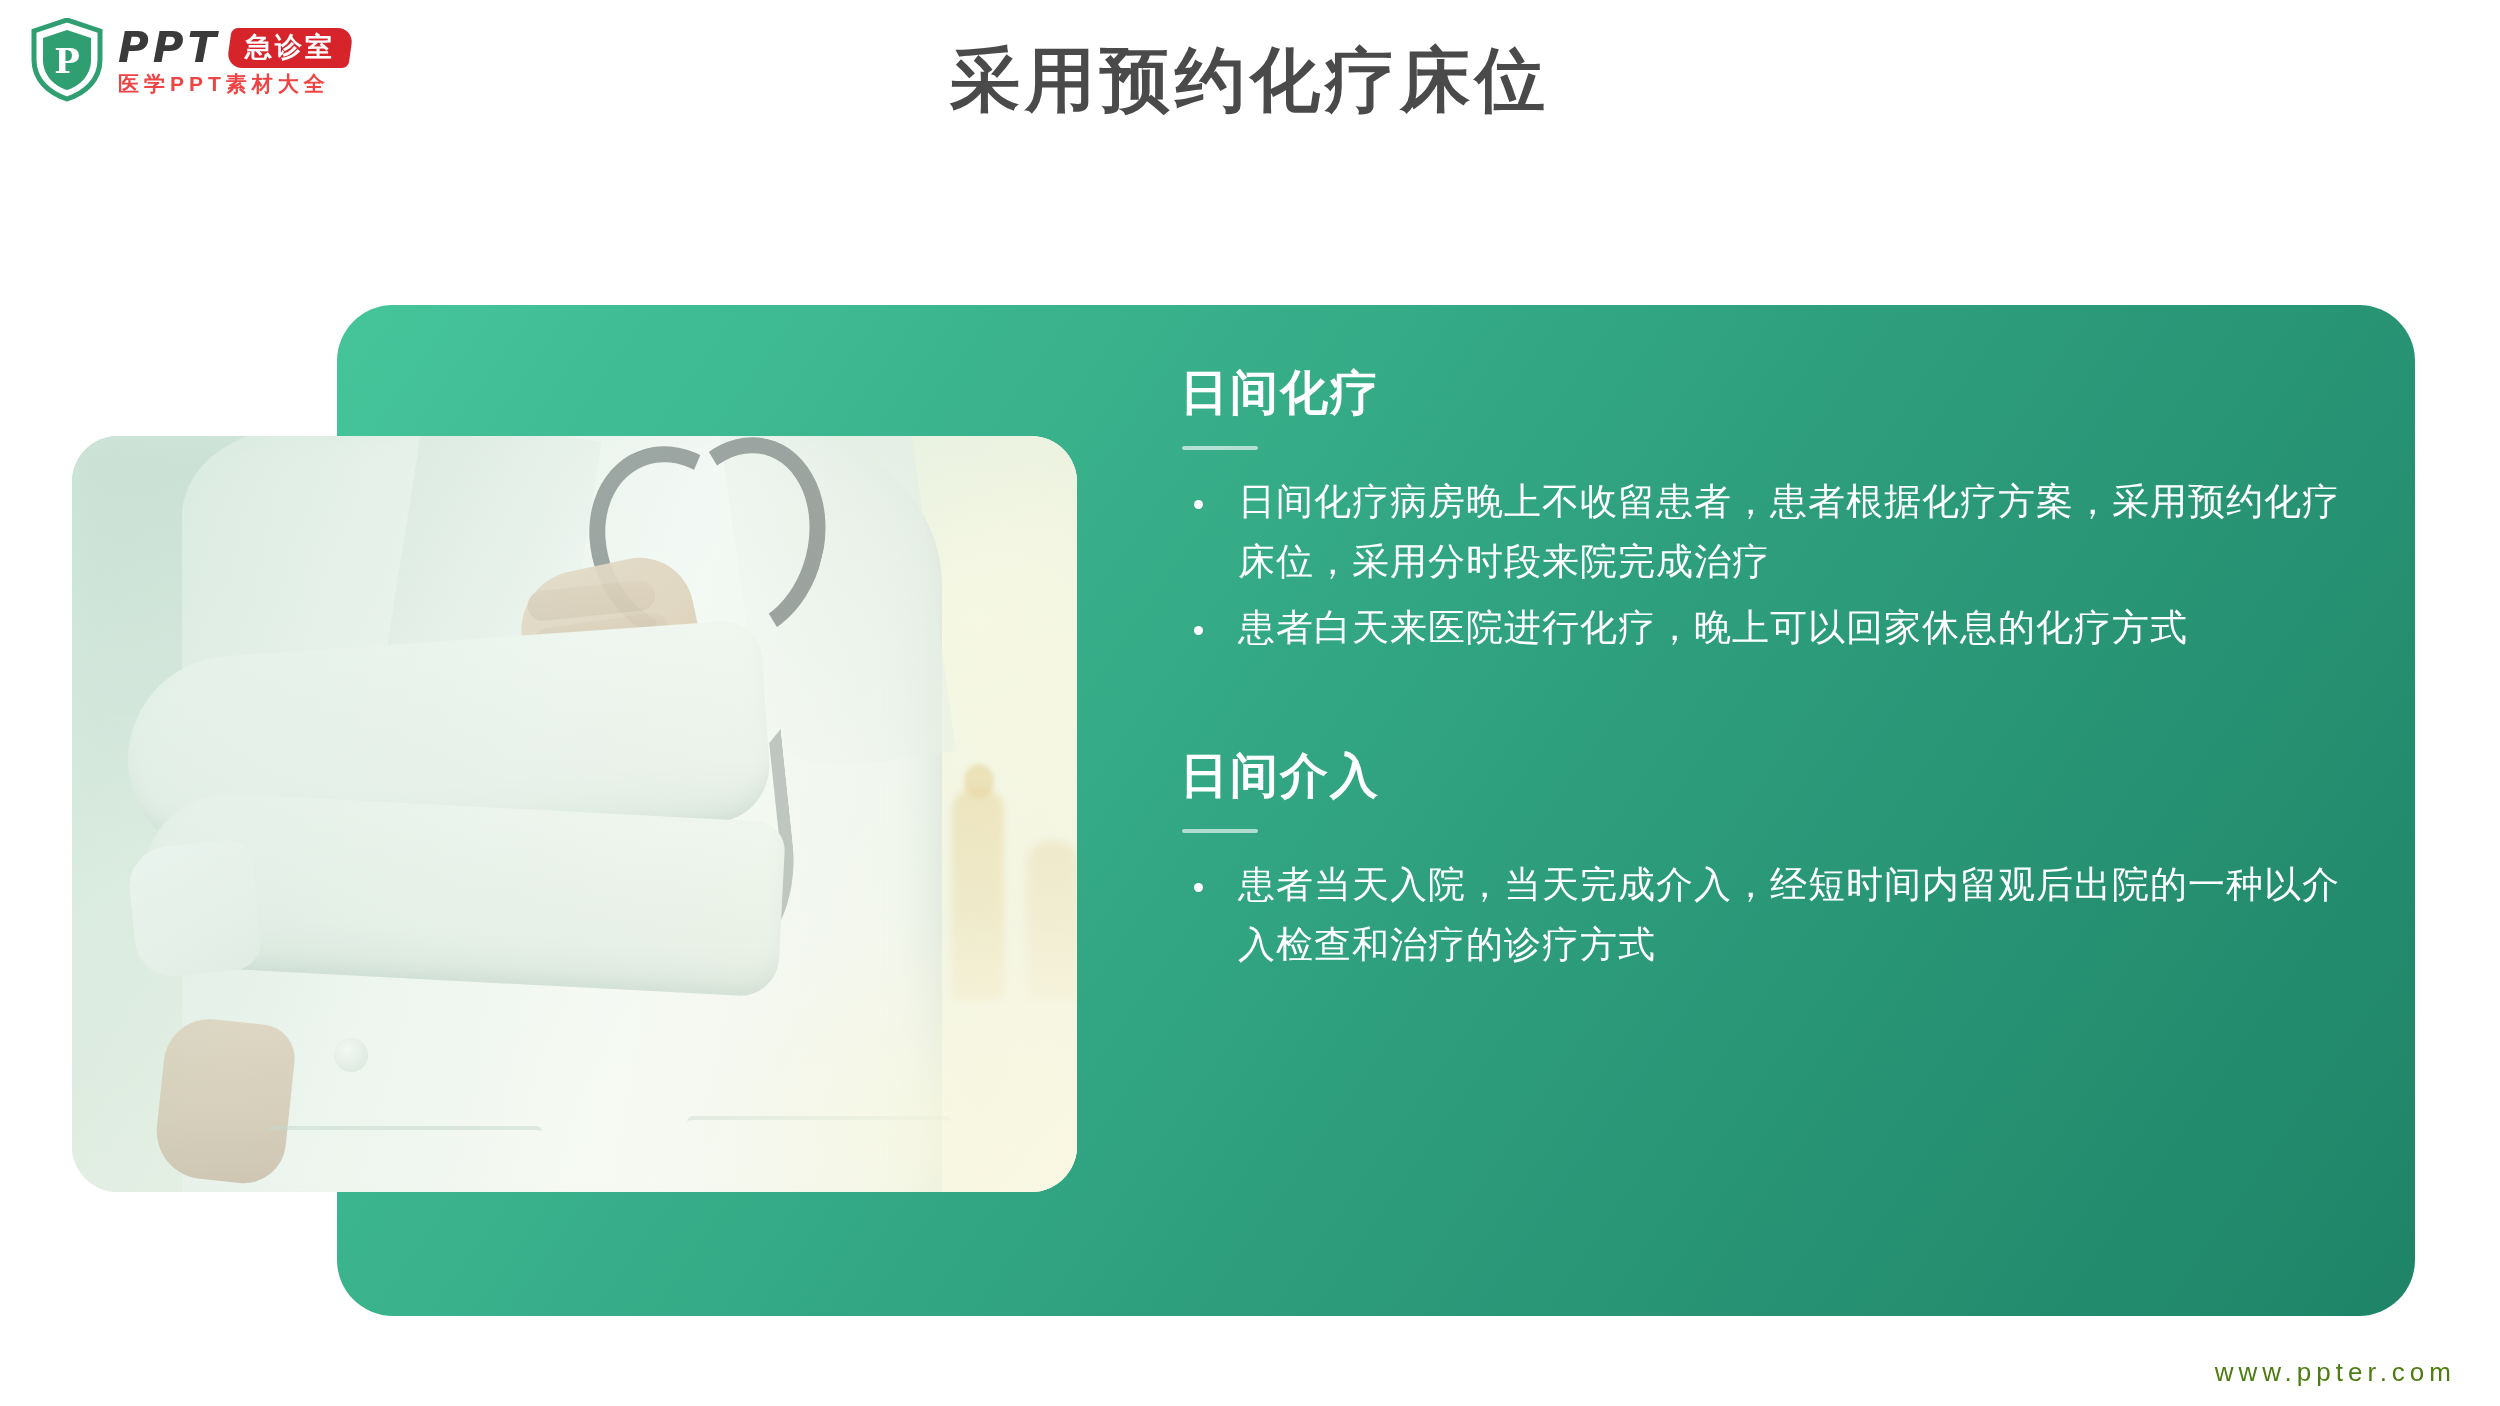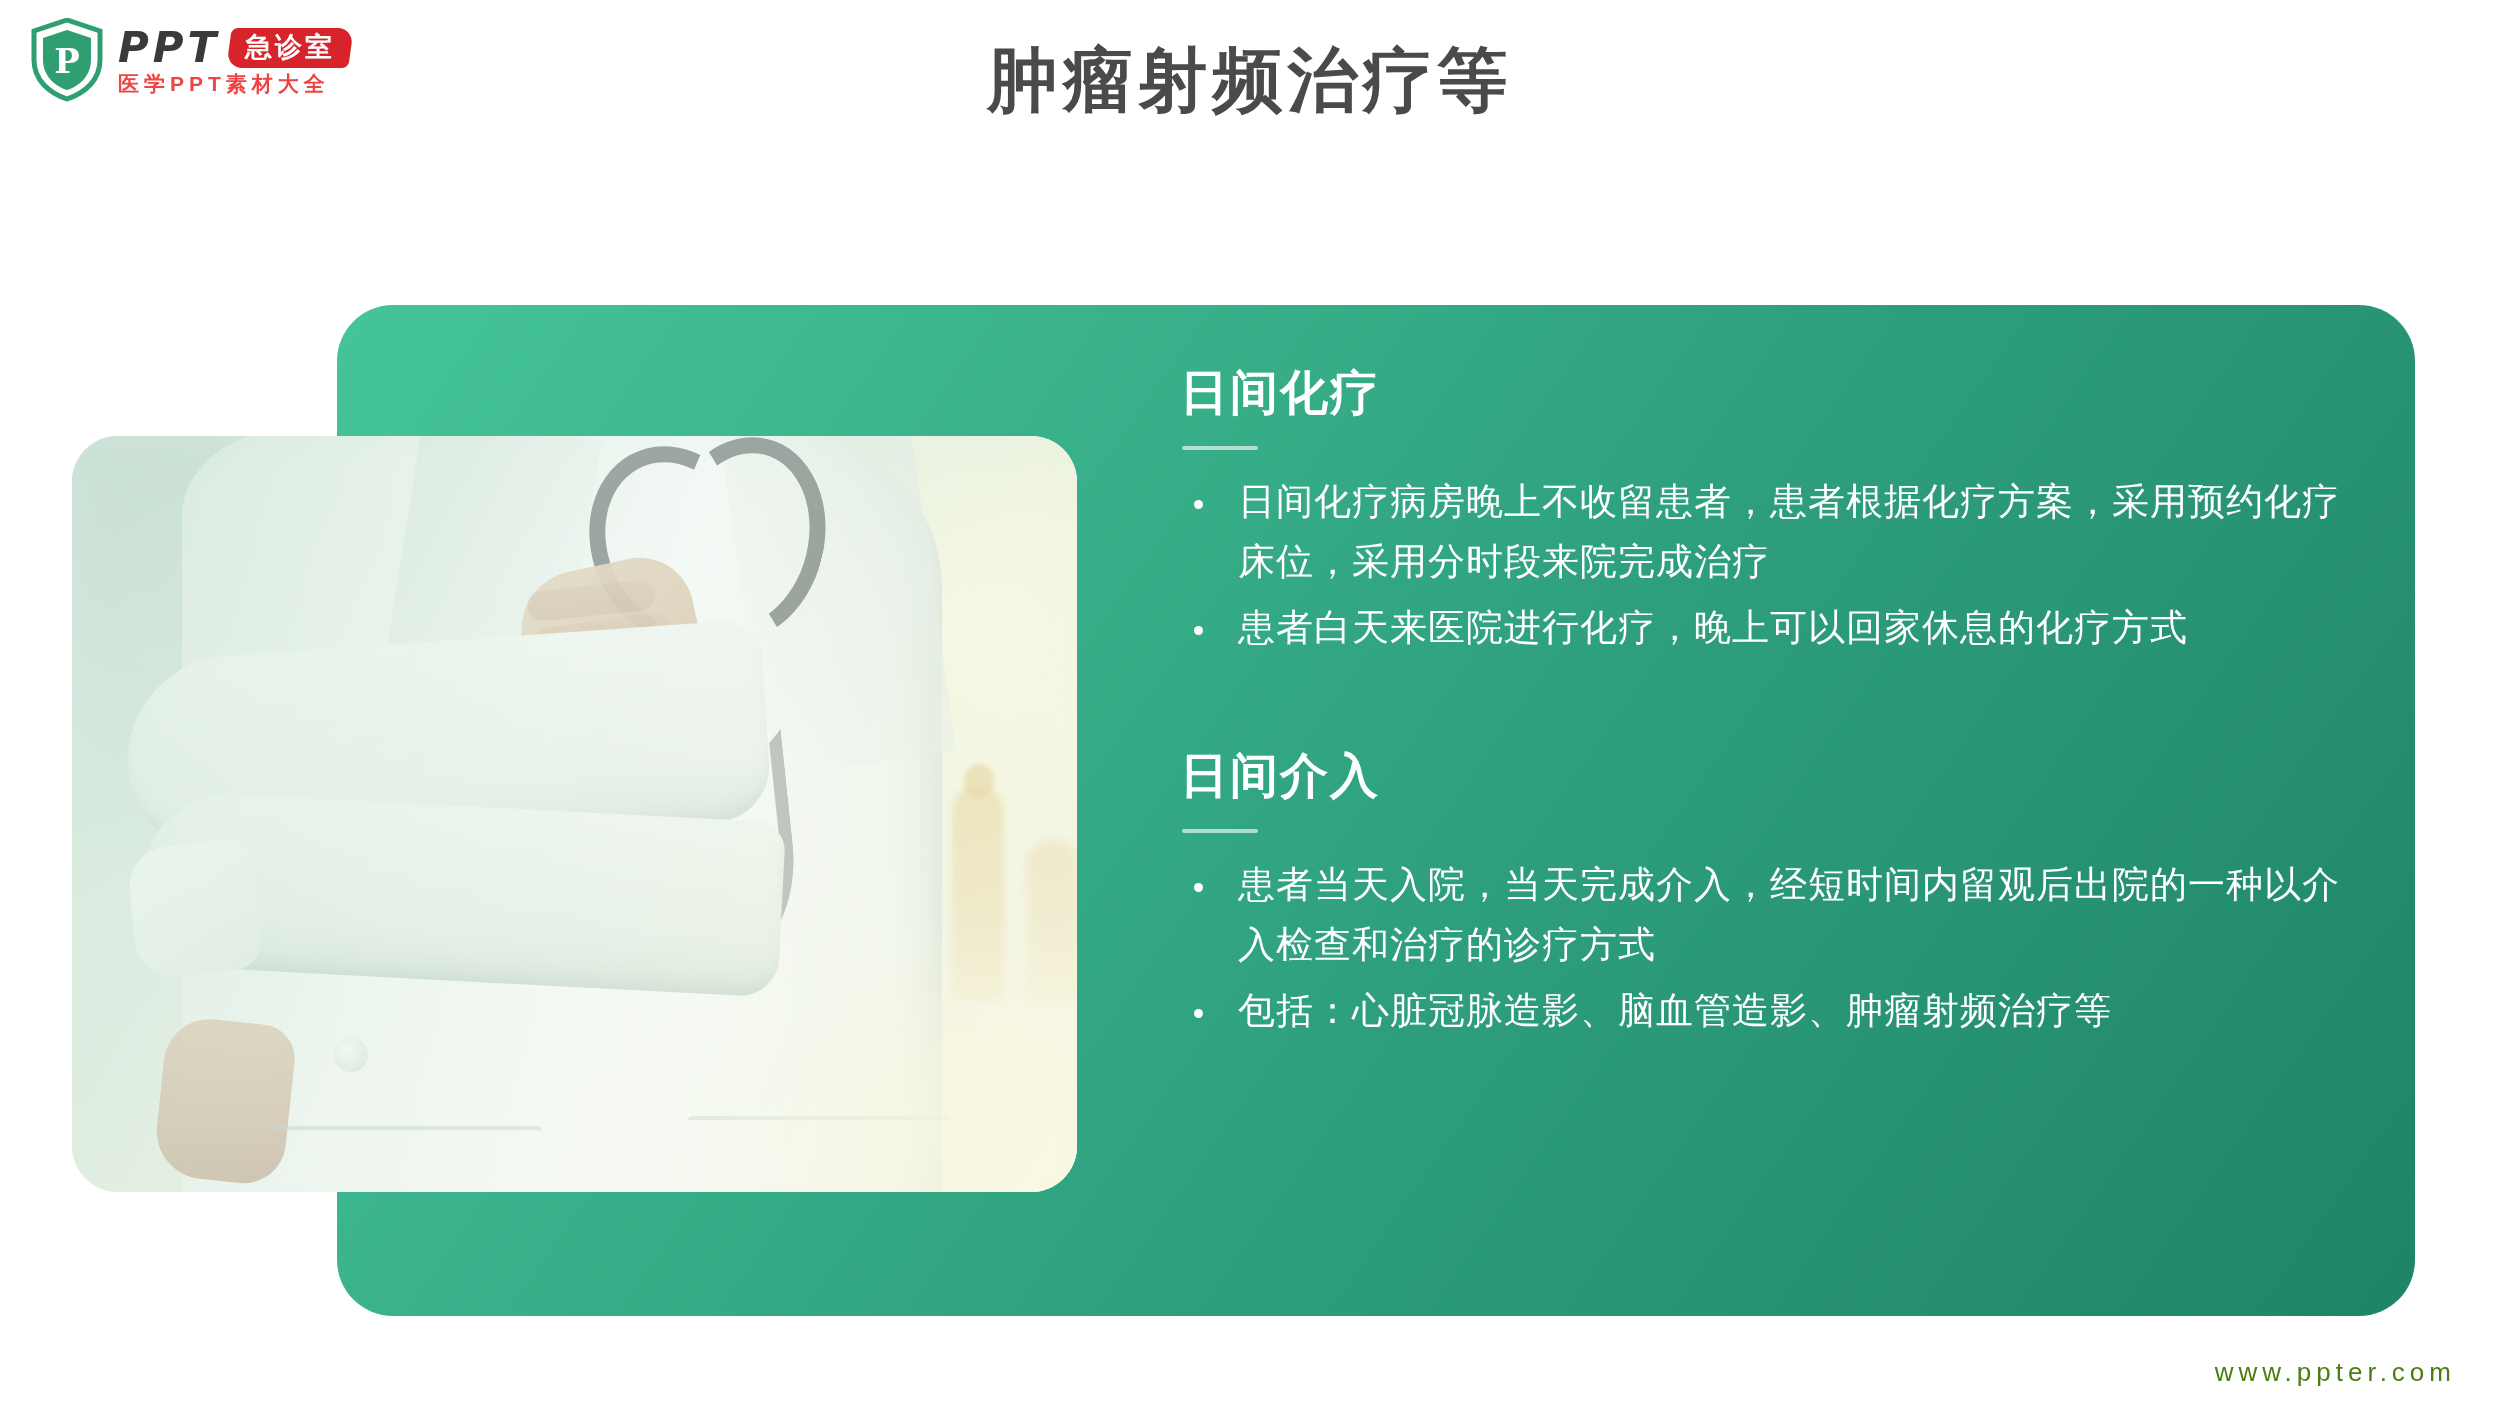--- a/index.html
+++ b/index.html
@@ -387,21 +387,21 @@
   </div>
   <div class="logo-text-wrap">
     <div class="logo-row1">
       <div class="logo-ppt">PPT</div>
       <div class="logo-badge"><span>急诊室</span></div>
     </div>
     <div class="logo-sub">医学PPT素材大全</div>
   </div>
 </div>
 
-<div class="page-title">肿瘤射频治疗等</div>
+<div class="page-title">采用预约化疗床位</div>
 
 <div class="green-panel"></div>
 
 <div class="photo-card">
   <div class="photo-inner">
     <div class="wall-left"></div>
     <div class="glow-right"></div>
     <div class="coat">
       <div class="coat-lapel-l"></div>
       <div class="coat-lapel-r"></div>
@@ -440,19 +440,18 @@
       <li class="bullet">日间化疗病房晚上不收留患者，患者根据化疗方案，采用预约化疗床位，采用分时段来院完成治疗</li>
       <li class="bullet">患者白天来医院进行化疗，晚上可以回家休息的化疗方式</li>
     </ul>
   </div>
 
   <div class="section">
     <div class="section-title">日间介入</div>
     <div class="section-rule"></div>
     <ul class="bullets">
       <li class="bullet">患者当天入院，当天完成介入，经短时间内留观后出院的一种以介入检查和治疗的诊疗方式</li>
-      <li class="bullet">包括：心脏冠脉造影、脑血管造影、肿瘤射频治疗等</li>
     </ul>
   </div>
 
 </div>
 
 <div class="watermark">www.ppter.com</div>
 
 </body></html>

